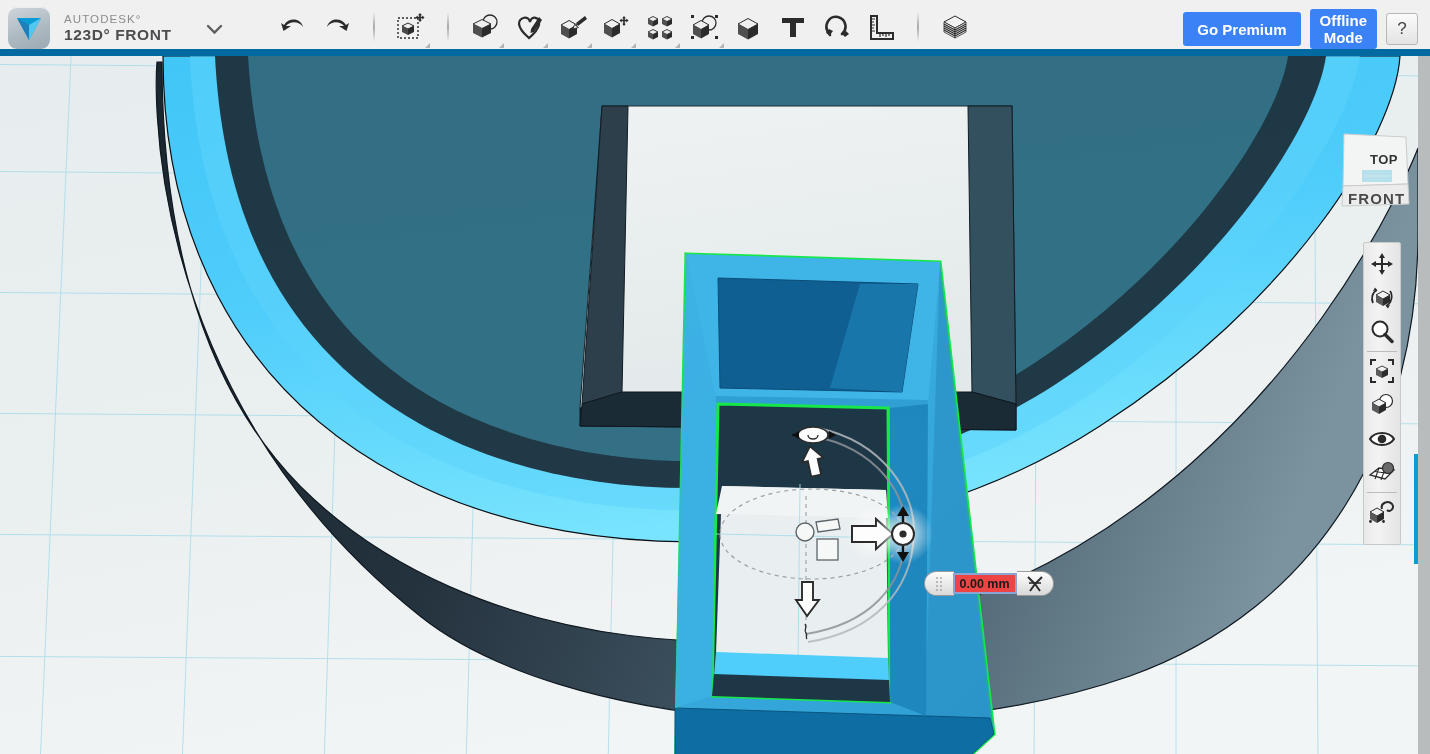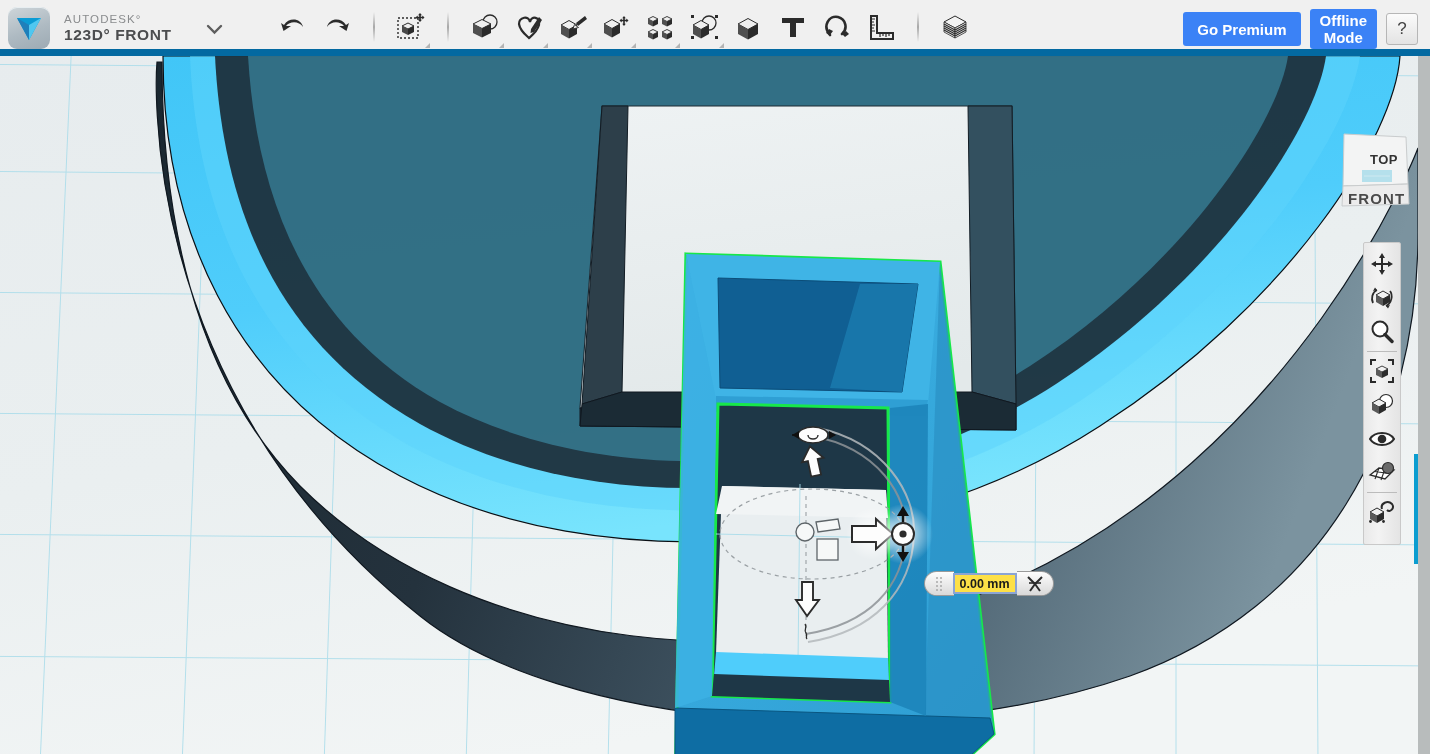--- a/index.html
+++ b/index.html
@@ -97,21 +97,21 @@
   #measure-grip {
     width: 30px; height: 25px; border-radius: 13px 0 0 13px;
     background: linear-gradient(to bottom,#fdfdfd,#d9d9d9);
     border: 1px solid #9a9a9a; border-right: none;
     display: flex; align-items: center; justify-content: center; cursor: grab;
   }
   .dots { display: grid; grid-template-columns: repeat(2,2px); gap: 2px 2px; }
   .dots i { width: 2px; height: 2px; background: #a9a9a9; display: block; border-radius: 50%; }
   #measure-value {
     width: 64px; height: 21px; margin-left: -1px;
-    background: #fde047; border: 2px solid #8ba4d4;
+    background: #ef4444; border: 2px solid #8ba4d4;
     font-size: 12.5px; font-weight: bold; color: #1b1b1b;
     text-align: center; line-height: 17px; font-family: "Liberation Sans", sans-serif;
     outline: none;
   }
   #measure-snap {
     width: 38px; height: 25px; border-radius: 0 13px 13px 0;
     background: linear-gradient(to bottom,#fdfdfd,#d9d9d9);
     border: 1px solid #9a9a9a; border-left: none;
     display: flex; align-items: center; justify-content: center; cursor: pointer;
   }

